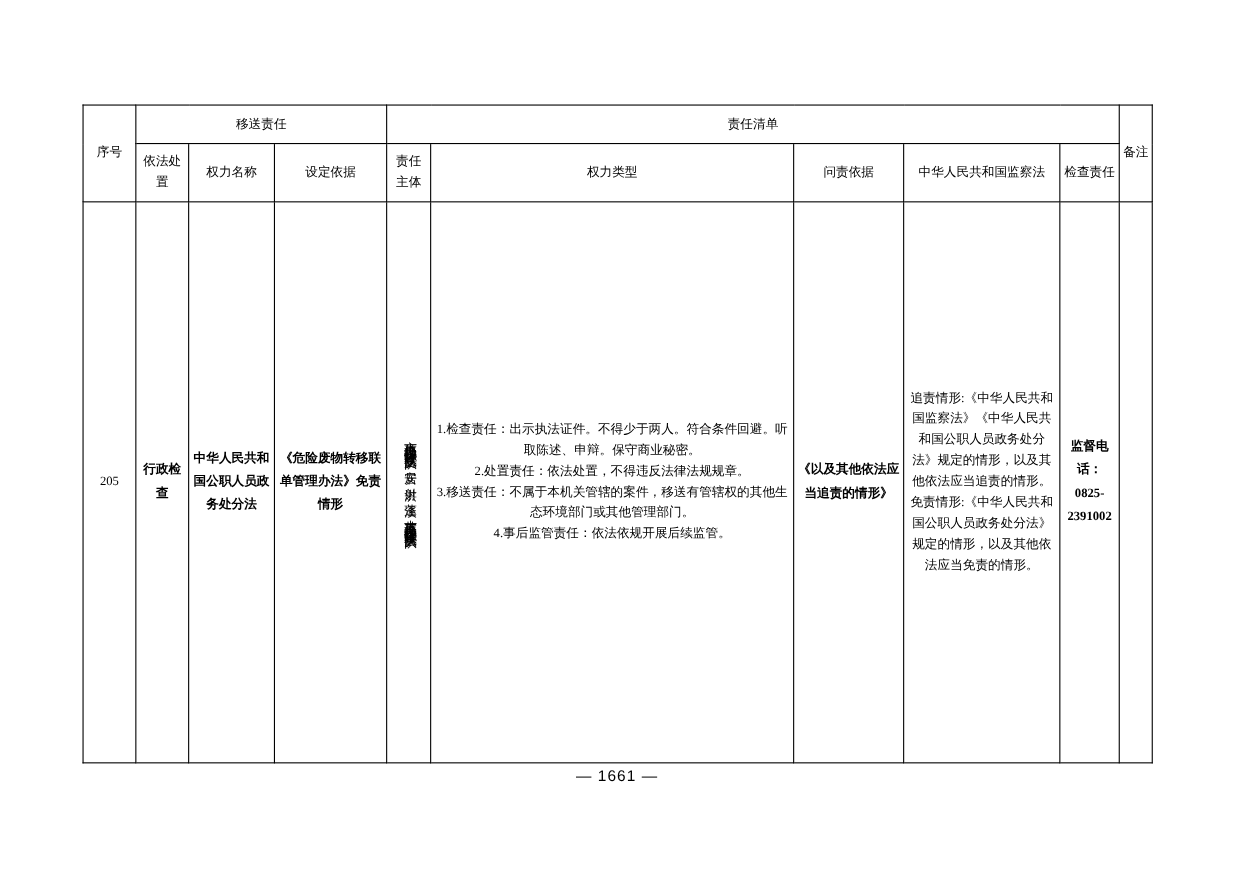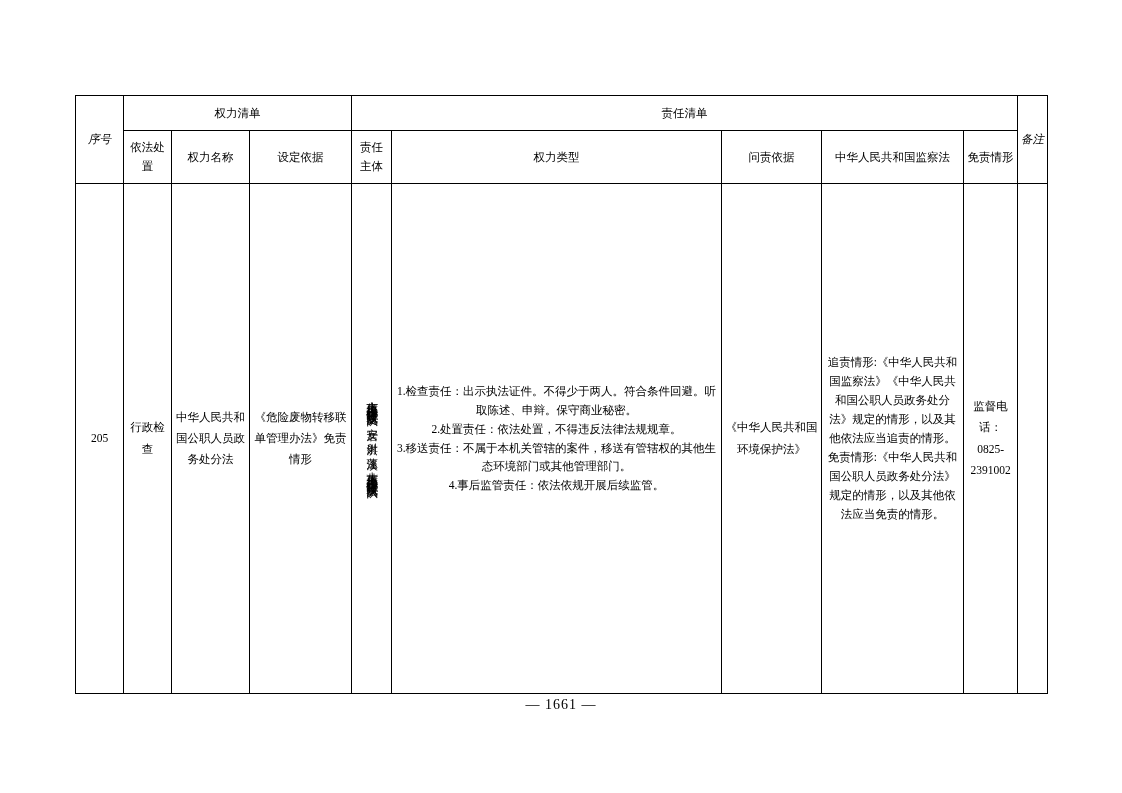--- a/index.html
+++ b/index.html
@@ -39,21 +39,20 @@
     padding: 2px 3px;
     font-family: "Liberation Serif", serif;
   }
   .hdr {
     font-size: 12.5px;
     padding: 5px 2px;
   }
   .vert {
     
     line-height: 1.5;
-    font-style: italic;
   }
   .cell-body {
     font-size: 11px;
     line-height: 1.85;
   }
   .left {
     text-align: left;
   }
   .vertical-text {
     writing-mode: vertical-rl;
@@ -62,32 +61,33 @@
     line-height: 1.5;
     letter-spacing: 1px;
     font-size: 11.5px;
     max-height: 460px;
   }
   .wrap-narrow {
     display: block;
     margin: 0 auto;
     font-size: 11.5px;
     line-height: 1.85;
+    font-weight: bold;
   }
   .big-row td {
     height: 505px;
   }
   .pagenum {
     position: absolute;
     left: 0;
     top: 697px;
     width: 1122px;
     text-align: center;
     font-size: 14px;
-    font-family: Liberation Serif, serif;
+    font-family: Liberation Sans, sans-serif;
     letter-spacing: 1px;
   }
   .subhdr td { height: 48px; }
   .tophdr td { height: 30px; }
   .b { display:block; }
 </style>
 </head>
 <body>
 
 <div class="page">
@@ -104,38 +104,38 @@
       <col style="width:142px">
       <col style="width:54px">
       <col style="width:30px">
     </colgroup>
 
     <tbody>
         <tr class="tophdr">
       <td rowspan="2" class="hdr vert">
         <span class="b">序号</span>
       </td>
-      <td colspan="3" class="hdr">权力清单</td>
+      <td colspan="3" class="hdr">移送责任</td>
       <td colspan="5" class="hdr">责任清单</td>
       <td rowspan="2" class="hdr vert">
         <span class="b">备注</span>
       </td>
     </tr>
 
     <tr class="subhdr">
       <td class="hdr">依法处置</td>
       <td class="hdr">权力名称</td>
       <td class="hdr">设定依据</td>
       <td class="hdr">责任主体</td>
       <td class="hdr">权力类型</td>
       <td class="hdr">问责依据</td>
       <td class="hdr">
         <span class="b">中华人民共和国监察法</span>
       </td>
-      <td class="hdr">免责情形</td>
+      <td class="hdr">检查责任</td>
     </tr>
 
     <tr class="big-row">
       <td>205</td>
       <td class="cell-body">
         <span class="wrap-narrow">行政检查</span>
       </td>
       <td class="cell-body">
         <span class="wrap-narrow">中华人民共和国公职人员政务处分法</span>
       </td>
@@ -145,21 +145,21 @@
       <td>
         <span class="vertical-text">市生态环境保护综合行政执法支队、安居、射洪、蓬溪、大英生态环境保护综合行政执法大队</span>
       </td>
       <td class="cell-body left">
         <span class="b">1.检查责任：出示执法证件。不得少于两人。符合条件回避。听取陈述、申辩。保守商业秘密。</span>
         <span class="b">2.处置责任：依法处置，不得违反法律法规规章。</span>
         <span class="b">3.移送责任：不属于本机关管辖的案件，移送有管辖权的其他生态环境部门或其他管理部门。</span>
         <span class="b">4.事后监管责任：依法依规开展后续监管。</span>
       </td>
       <td class="cell-body">
-        <span class="wrap-narrow">《中华人民共和国环境保护法》</span>
+        <span class="wrap-narrow">《以及其他依法应当追责的情形》</span>
       </td>
       <td class="cell-body left">
         <span class="b">追责情形:《中华人民共和国监察法》《中华人民共和国公职人员政务处分法》规定的情形，以及其他依法应当追责的情形。</span>
         <span class="b">免责情形:《中华人民共和国公职人员政务处分法》规定的情形，以及其他依法应当免责的情形。</span>
       </td>
       <td class="cell-body">
         <span class="wrap-narrow">监督电话：0825-2391002</span>
       </td>
       <td></td>
     </tr>

